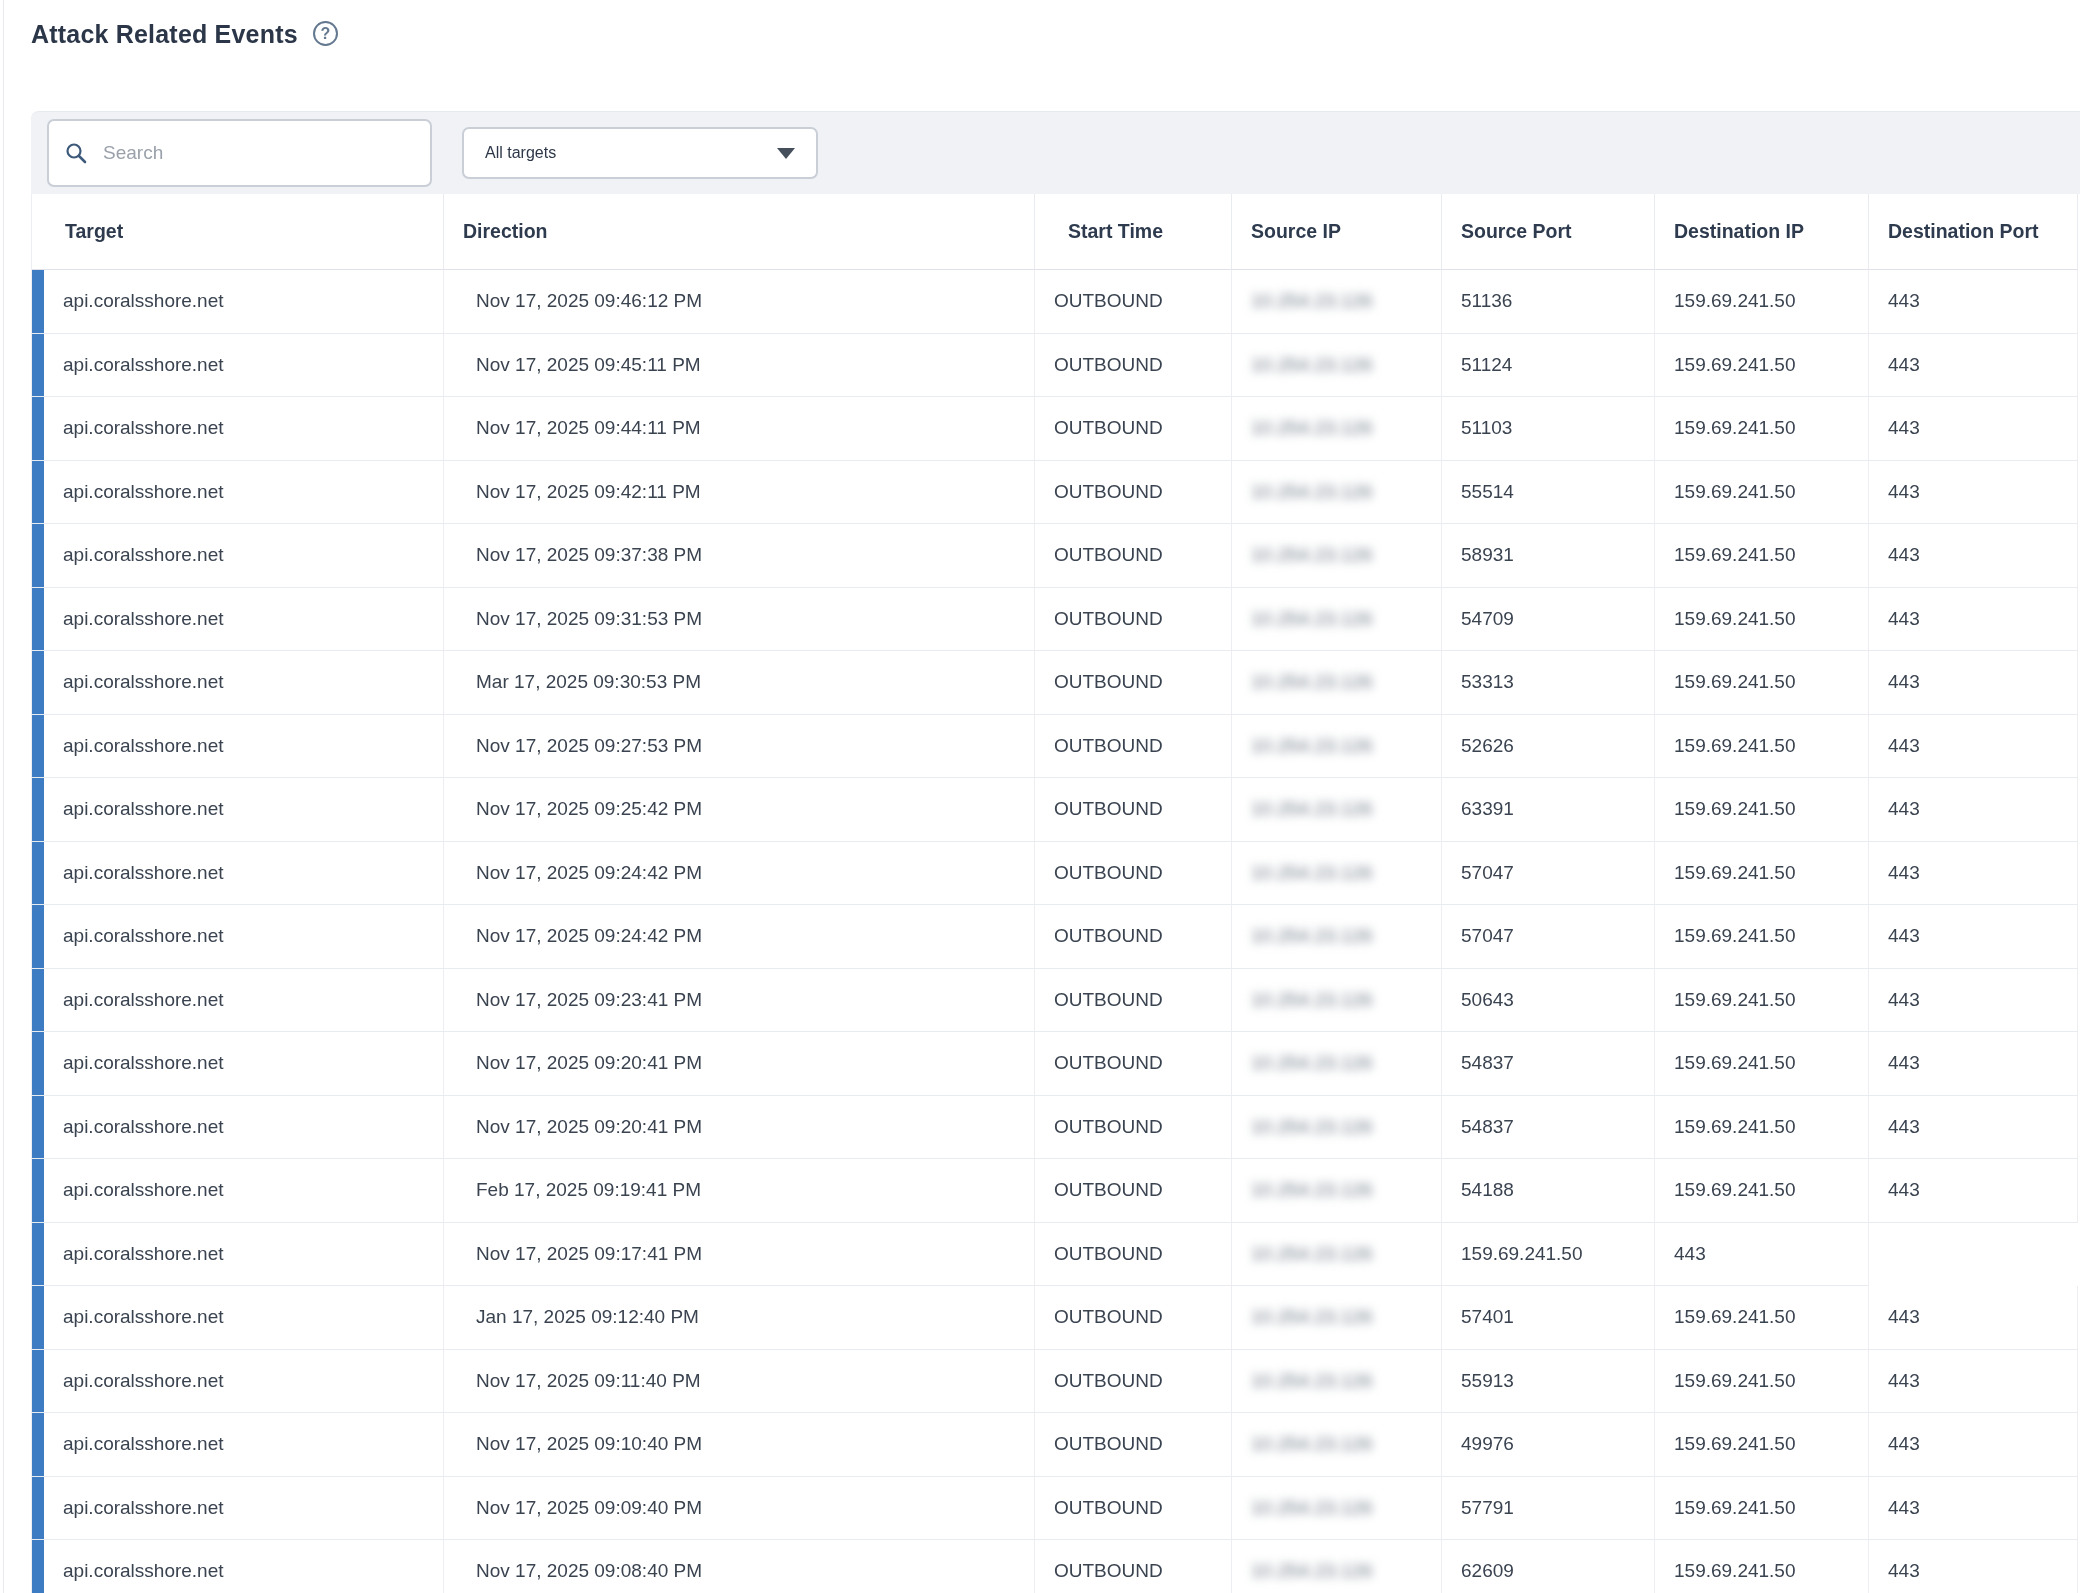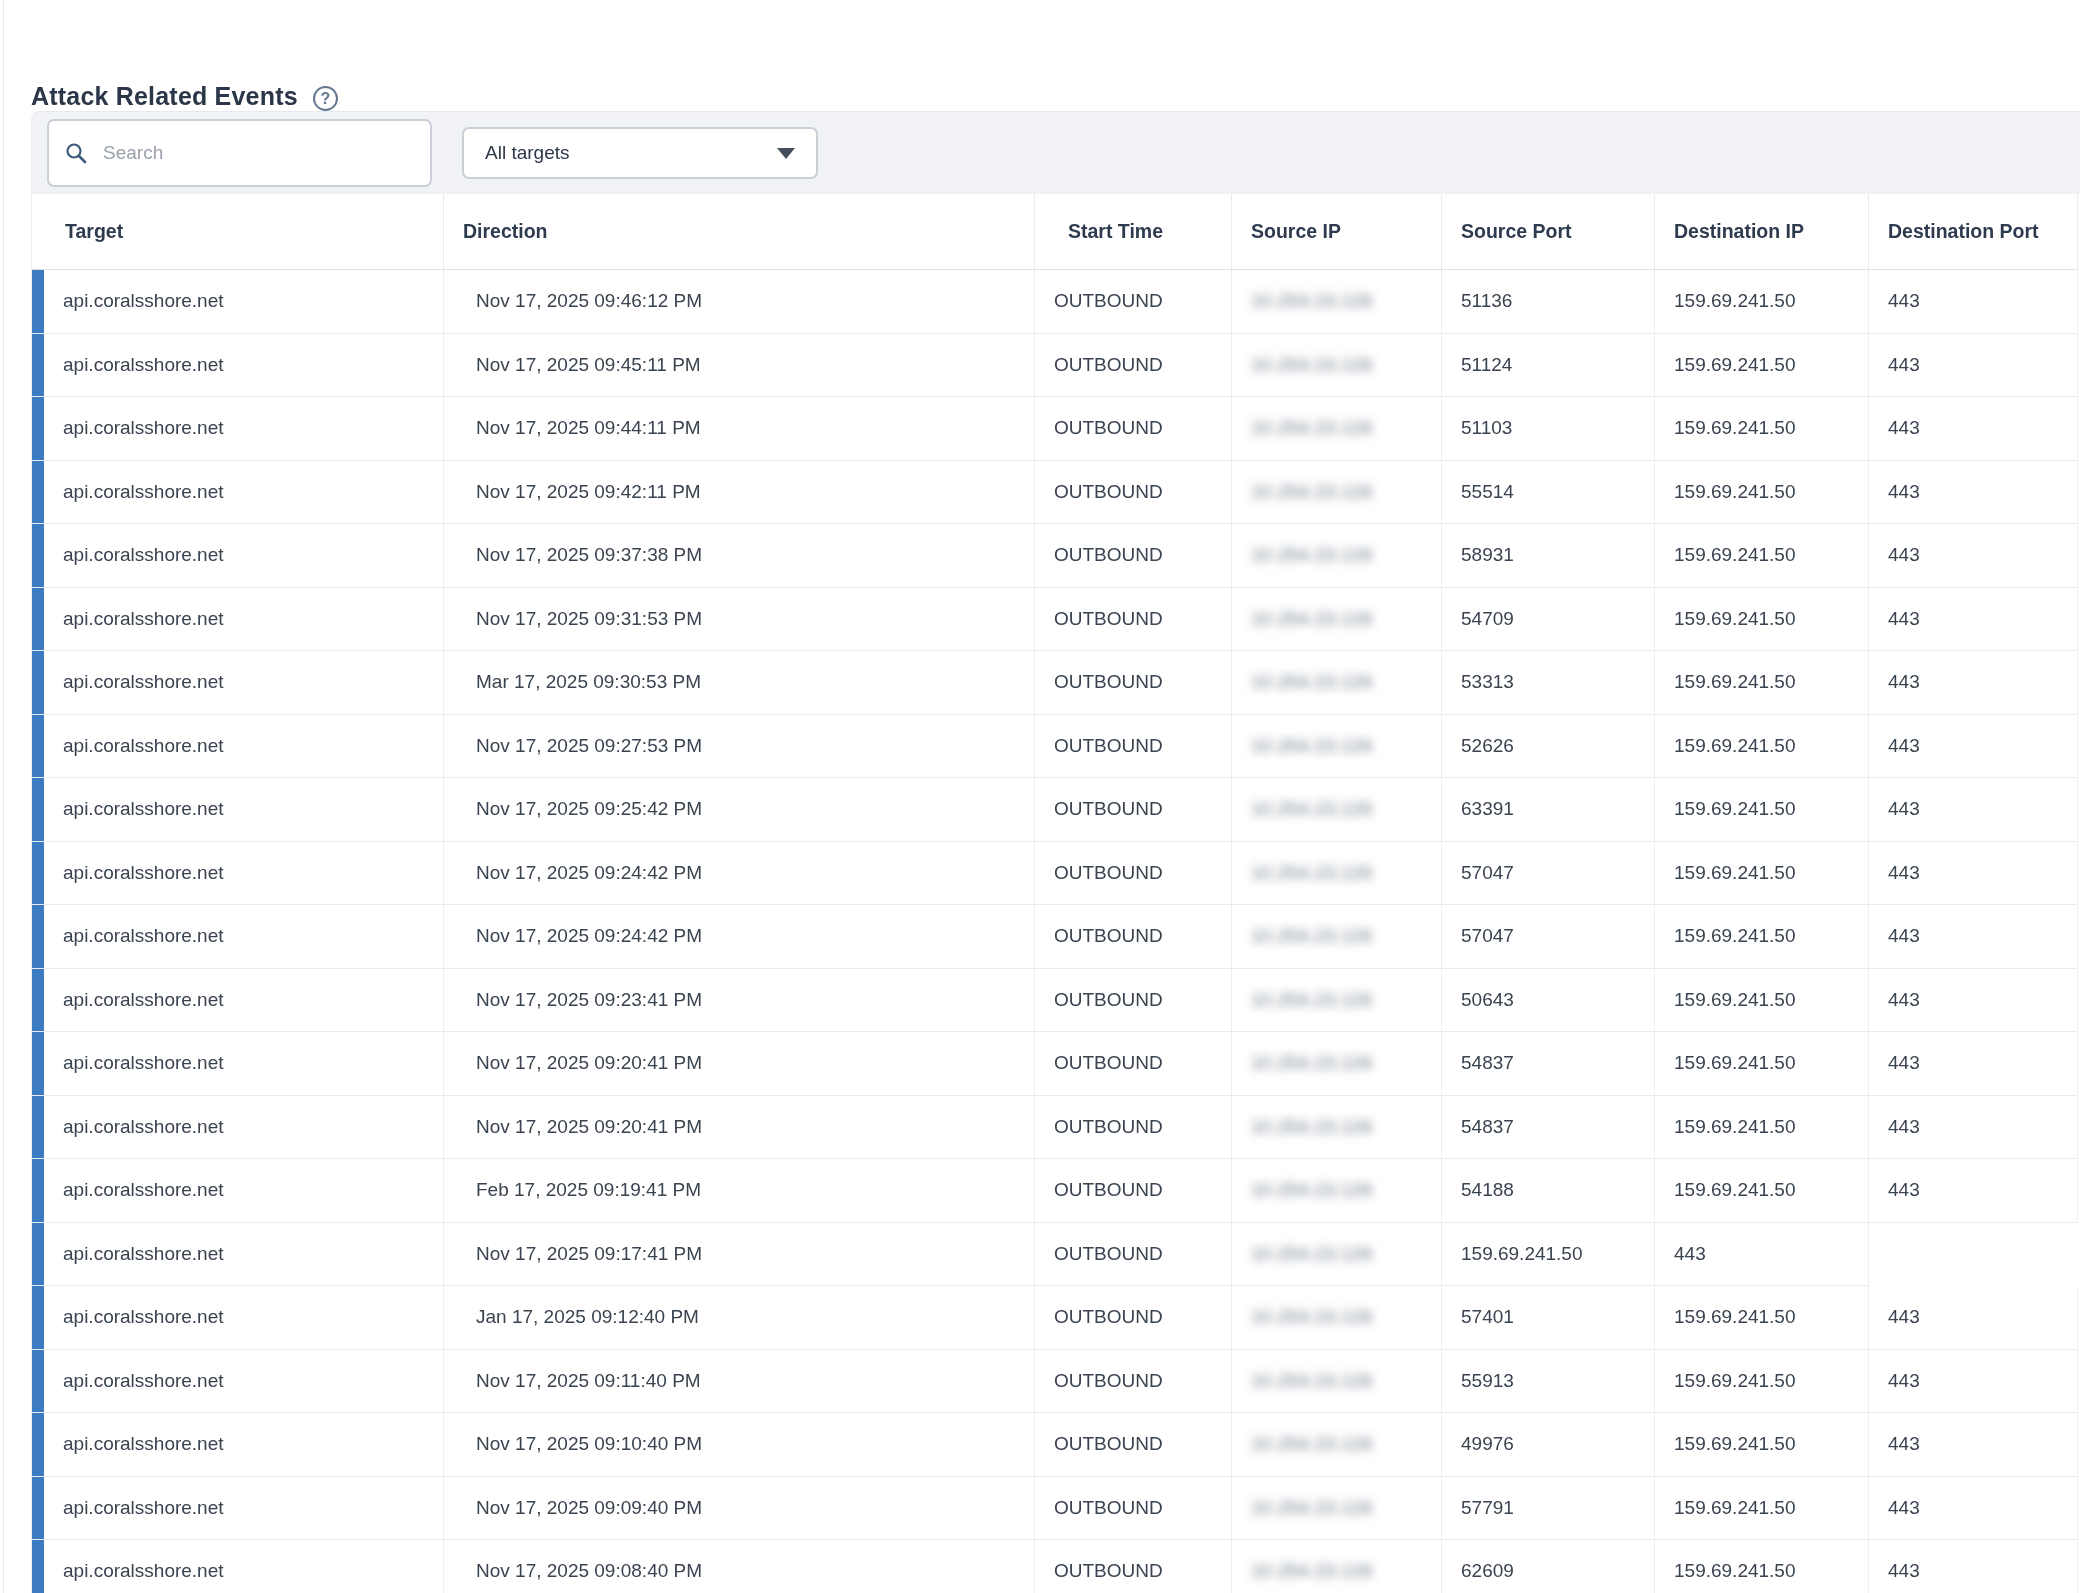--- a/index.html
+++ b/index.html
@@ -9,21 +9,21 @@
     font-family: "Liberation Sans", sans-serif;
     -webkit-font-smoothing: antialiased;
   }
   .app-edge {
     position: absolute; left: 3px; top: 0; bottom: 0; width: 1px;
     background: #e8eaee;
   }
   .page { position: absolute; left: 31px; top: 0; width: 2049px; }
 
   
-  .title-row { height: 92px; display: flex; align-items: flex-end; padding-top: 19px; gap: 15px; }
+  .title-row { height: 92px; display: flex; align-items: flex-start; padding-top: 19px; gap: 15px; }
   .page-title { font-size: 25px; font-weight: 600; color: #2b3648; line-height: 30px; letter-spacing: .2px; }
   .help-icon {
     width: 25px; height: 25px; margin-top: 2px; border: 2px solid var(--muted-icon, #64788f);
     border-radius: 50%; color: var(--muted-icon, #64788f);
     display: flex; align-items: center; justify-content: center;
     font-size: 16px; font-weight: 700; box-sizing: border-box; cursor: pointer;
   }
 
   
   .toolbar {
@@ -42,21 +42,21 @@
     border: 0; outline: 0; flex: 1; min-width: 0; background: transparent;
     font-family: "Liberation Sans", sans-serif; font-size: 19px; color: #3a4350;
   }
   .search-input::placeholder { color: #9aa1ab; }
   .dropdown {
     width: 356px; height: 52px; background: #fff;
     border: 2px solid #c9ced7; border-radius: 7px; box-sizing: border-box;
     display: flex; align-items: center; justify-content: space-between;
     padding: 0 21px; cursor: pointer;
   }
-  .dropdown-label { font-size: 19px; color: #2d3748; }
+  .dropdown-label { font-size: 16px; color: #2d3748; }
   .caret {
     width: 0; height: 0; border-left: 9px solid transparent;
     border-right: 9px solid transparent; border-top: 11px solid #454f5b;
   }
 
   
   .grid-table { border-left: 1px solid #eceef1; }
   .grid-head, .row, .partial-row {
     display: grid;
     grid-template-columns: 412px 591px 197px 210px 213px 214px 209px;

